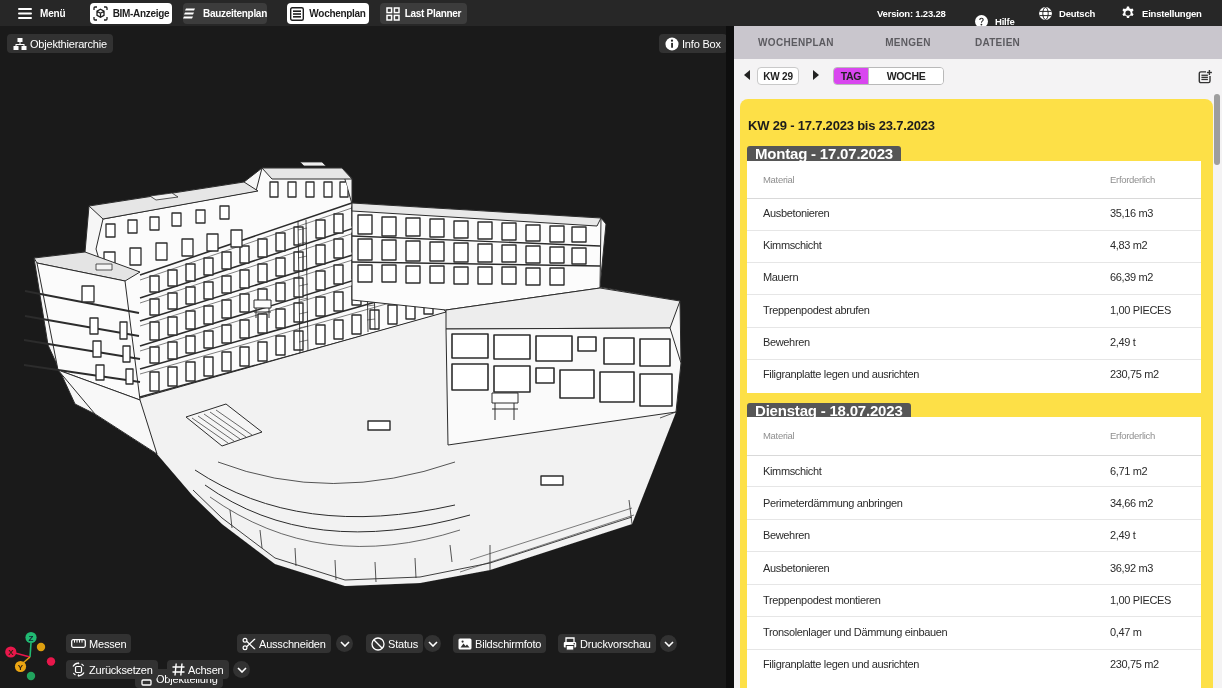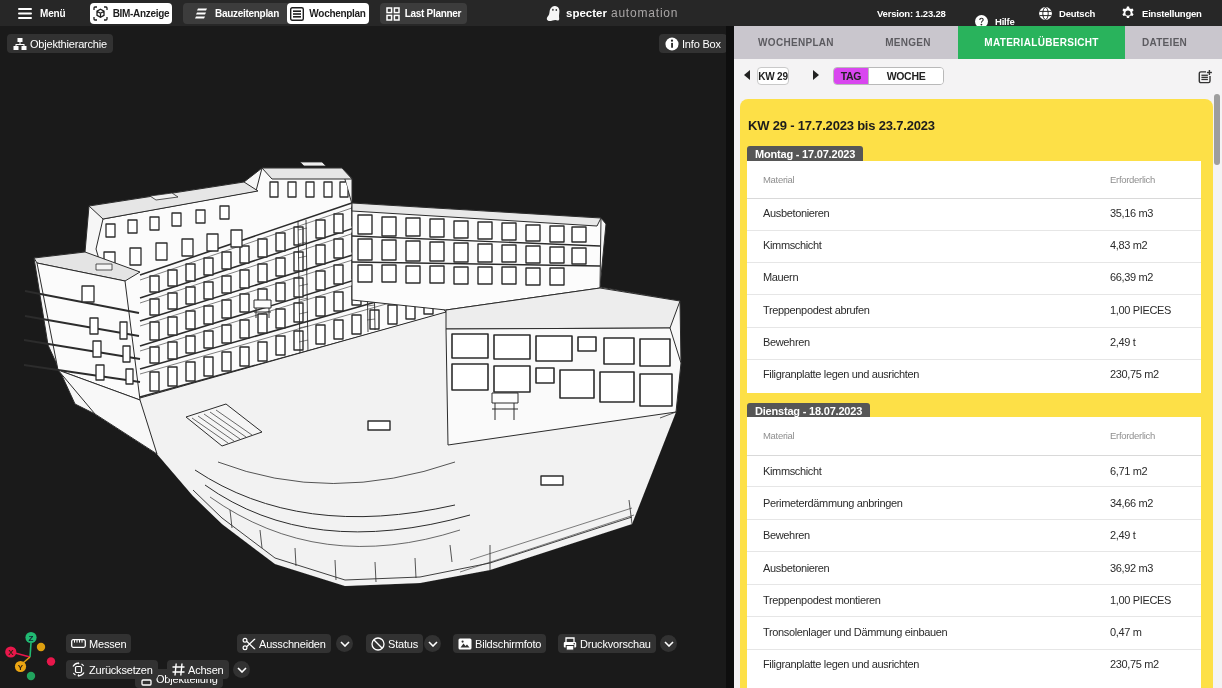--- a/index.html
+++ b/index.html
@@ -19,29 +19,29 @@
 .vbtn { position:absolute; background:#323232; color:#fff; border-radius:4px; display:flex; align-items:center; font-size:11px; letter-spacing:-0.2px; height:19px; padding:0 5px; white-space:nowrap; }
 .vbtn svg { margin-right:3px; }
 .ddc { position:absolute; width:17px; height:17px; border-radius:50%; background:#323232; display:flex; align-items:center; justify-content:center; }
 
 
 #panel { position:absolute; left:734px; top:26px; width:488px; height:662px; background:#f4f3f4; }
 #tabs { position:absolute; left:0; top:0; width:488px; height:33px; background:#c9c6cd; display:flex; }
 .tab { height:33px; display:flex; align-items:center; justify-content:center; font-size:10px; font-weight:bold; letter-spacing:0.3px; color:#5c5b60; }
 .tab.active { background:#29b35c; color:#fff; }
 #navrow { position:absolute; left:0; top:33px; width:488px; height:40px; }
-#kwbox { position:absolute; left:23px; top:8px; width:32px; height:18px; background:#fff; border:1px solid #c9c9c9; border-radius:4px; display:flex; align-items:center; justify-content:center; font-size:10px; font-weight:bold; letter-spacing:-0.2px; color:#222; }
+#kwbox { position:absolute; left:23px; top:8px; width:42px; height:18px; background:#fff; border:1px solid #c9c9c9; border-radius:4px; display:flex; align-items:center; justify-content:center; font-size:10px; font-weight:bold; letter-spacing:-0.2px; color:#222; }
 .arr { position:absolute; top:11px; width:0; height:0; border-top:5px solid transparent; border-bottom:5px solid transparent; }
 #toggle { position:absolute; left:99px; top:8px; height:18px; border:1px solid #b9b9b9; border-radius:4px; overflow:hidden; display:flex; }
 .tgl { display:flex; align-items:center; justify-content:center; font-size:10.5px; font-weight:bold; letter-spacing:-0.3px; color:#222; }
 #noteicon { position:absolute; left:464px; top:44px; }
 
 #content { position:absolute; left:6px; top:73px; width:473px; height:589px; background:#fde047; border-radius:8px 8px 0 0; }
 #heading { position:absolute; left:8px; top:19px; font-size:13px; letter-spacing:-0.2px; font-weight:bold; color:#1c1c1c; }
-.chip { position:absolute; left:7px; height:15px; background:#565656; color:#fff; font-size:11px; letter-spacing:-0.2px; font-weight:bold; display:flex; align-items:center; padding:0 8px; border-radius:3px 3px 0 0; }
+.chip { position:absolute; left:7px; height:15px; background:#565656; color:#fff; font-size:15px; letter-spacing:-0.2px; font-weight:bold; display:flex; align-items:center; padding:0 8px; border-radius:3px 3px 0 0; }
 .card { position:absolute; left:7px; width:454px; background:#fff; }
 .thead { position:absolute; left:16px; font-size:9.5px; letter-spacing:-0.3px; color:#8f8f8f; }
 .thead.r { left:363px; }
 .hsep { position:absolute; left:0; width:454px; height:1px; background:#d9d9d9; }
 .rsep { position:absolute; left:0; width:454px; height:1px; background:#e6e6e6; }
 .rc { position:absolute; left:16px; font-size:11px; letter-spacing:-0.35px; color:#2b2b2b; white-space:nowrap; }
 .rc.r { left:363px;text-align:center; }
 #scrollthumb { position:absolute; left:480px; top:68px; width:6px; height:71px; background:#9e9e9e; border-radius:3px; }
 </style>
 </head>
@@ -397,21 +397,21 @@
           </g>
         </svg>
       <span style="margin-left:8px;">Menü</span>
     </div>
     <div class="pill light" style="left:90px; width:82px;">
       <svg width="15" height="15" viewBox="0 0 15 15" fill="none" stroke="#1d1d1d" stroke-width="1.3">
         <path d="M1 4 V2 a1 1 0 0 1 1-1 H4 M11 1 h2 a1 1 0 0 1 1 1 V4 M14 11 v2 a1 1 0 0 1 -1 1 H11 M4 14 H2 a1 1 0 0 1 -1-1 V11"></path>
         <path d="M7.5 3.2 L11 5.2 V9.3 L7.5 11.3 L4 9.3 V5.2 Z M4 5.2 L7.5 7.2 L11 5.2 M7.5 7.2 V11.3"></path>
       </svg>
       BIM-Anzeige</div>
-    <div class="pill dark" style="left:183px; width:108px;">
+    <div class="pill dark" style="left:183px; width:84px;">
       <svg width="15" height="13" viewBox="0 0 15 13" fill="#fff">
           <path d="M3 1.5 h9 l-1 2 h-9 z M2 5.5 h9 l-1 2 h-9 z M1 9.5 h9 l-1 2 h-9 z"></path>
         </svg>
       Bauzeitenplan</div>
     <div class="pill light" style="left:287px; width:82px;">
       <svg width="14" height="14" viewBox="0 0 14 14">
           <rect x="0.7" y="0.7" width="12.6" height="12.6" rx="1.5" fill="none" stroke="#1d1d1d" stroke-width="1.4"></rect>
           <g fill="#1d1d1d">
             <rect x="3" y="3.4" width="8" height="1.6"></rect>
             <rect x="3" y="6.2" width="8" height="1.6"></rect>
@@ -421,29 +421,20 @@
       Wochenplan</div>
     <div class="pill dark" style="left:380px; width:87px;">
       <svg width="14" height="14" viewBox="0 0 14 14" fill="none" stroke="#fff" stroke-width="1.5">
           <rect x="1" y="1" width="4.6" height="4.6"></rect>
           <rect x="8.4" y="1" width="4.6" height="4.6"></rect>
           <rect x="1" y="8.4" width="4.6" height="4.6"></rect>
           <rect x="8.4" y="8.4" width="4.6" height="4.6"></rect>
         </svg>
       Last Planner</div>
 
-    <div class="tb" style="left:546px; top:0; height:26px;">
-      <svg width="15" height="17" viewBox="0 0 15 17">
-          <path fill="#f5f5f5" d="M2.2 15.8 C1.2 15.4 0.6 14.2 0.9 13 C1.3 11.4 2.6 10.8 3.1 9.2 C3.7 7.4 3.4 5.6 4.4 3.8 C5.4 1.9 7.2 0.8 9.2 1 C11.5 1.2 13.2 3 13.4 5.2 C13.6 7.6 12.8 10 13.1 12.4 C13.3 13.9 13.3 14.9 12.3 15.4 C11.3 15.9 10.4 15 9.4 14.9 C7.9 14.7 4.4 16.6 2.2 15.8 Z"></path>
-          <ellipse cx="6.9" cy="4.8" rx="0.8" ry="1.1" fill="#2b2b2b"></ellipse>
-          <ellipse cx="10.3" cy="5" rx="0.8" ry="1.1" fill="#2b2b2b"></ellipse>
-        </svg>
-      <span style="margin-left:5px; font-size:11.5px; letter-spacing:0;">specter</span>
-        <span style="margin-left:4px; font-size:12px; font-weight:normal; letter-spacing:0.8px; color:#a9a6a6;">automation</span>
-    </div>
 
     <div class="tb" style="left:877px; top:0; height:26px; font-size:9.5px;">Version: 1.23.28</div>
     <div class="tb" style="left:975px; top:8px; height:26px; font-size:9.5px;">
       <svg width="13" height="13" viewBox="0 0 13 13">
           <circle cx="6.5" cy="6.5" r="6.5" fill="#fff"></circle>
           <path d="M4.3 4.9 C4.3 3.6 5.2 2.8 6.5 2.8 C7.8 2.8 8.7 3.6 8.7 4.7 C8.7 6.4 6.9 6.3 6.9 7.8 H5.9 C5.9 5.9 7.6 6.1 7.6 4.8 C7.6 4.2 7.1 3.8 6.5 3.8 C5.8 3.8 5.4 4.2 5.4 4.9 Z" fill="#262626"></path>
           <circle cx="6.4" cy="9.6" r="0.9" fill="#262626"></circle>
         </svg>
       <span style="margin-left:7px;">Hilfe</span>
     </div>
@@ -462,21 +453,20 @@
           <path d="M7 4.4 A2.6 2.6 0 1 0 7 9.6 A2.6 2.6 0 1 0 7 4.4 Z M5.9 0.5 h2.2 l0.3 1.7 a5 5 0 0 1 1.4 0.8 l1.7-0.6 1.1 1.9-1.3 1.1 a5 5 0 0 1 0 1.7 l1.3 1.1-1.1 1.9-1.7-0.6 a5 5 0 0 1-1.4 0.8 l-0.3 1.7 H5.9 l-0.3-1.7 a5 5 0 0 1-1.4-0.8 l-1.7 0.6-1.1-1.9 1.3-1.1 a5 5 0 0 1 0-1.7 L1.4 4.3 2.5 2.4 4.2 3 a5 5 0 0 1 1.4-0.8 Z" fill-rule="evenodd"></path>
         </svg>
       <span style="margin-left:7px;">Einstellungen</span>
     </div>
   </div>
 
   <div id="panel">
     <div id="tabs">
       <div class="tab" style="width:124px;">WOCHENPLAN</div>
       <div class="tab" style="width:100px;">MENGEN</div>
-      <div class="tab active" style="width:167px;">MATERIALÜBERSICHT</div>
       <div class="tab" style="width:79px;">DATEIEN</div>
     </div>
     <div id="navrow">
       <div class="arr" style="left:10px; border-right:6px solid #222;"></div>
       <div id="kwbox">KW 29</div>
       <div class="arr" style="left:79px; border-left:6px solid #222;"></div>
       <div id="toggle">
         <div class="tgl" style="width:35px; background:#d946ef; border-right:1px solid #bdbdbd;">TAG</div>
         <div class="tgl" style="width:74px; background:#fff;">WOCHE</div>
       </div>

